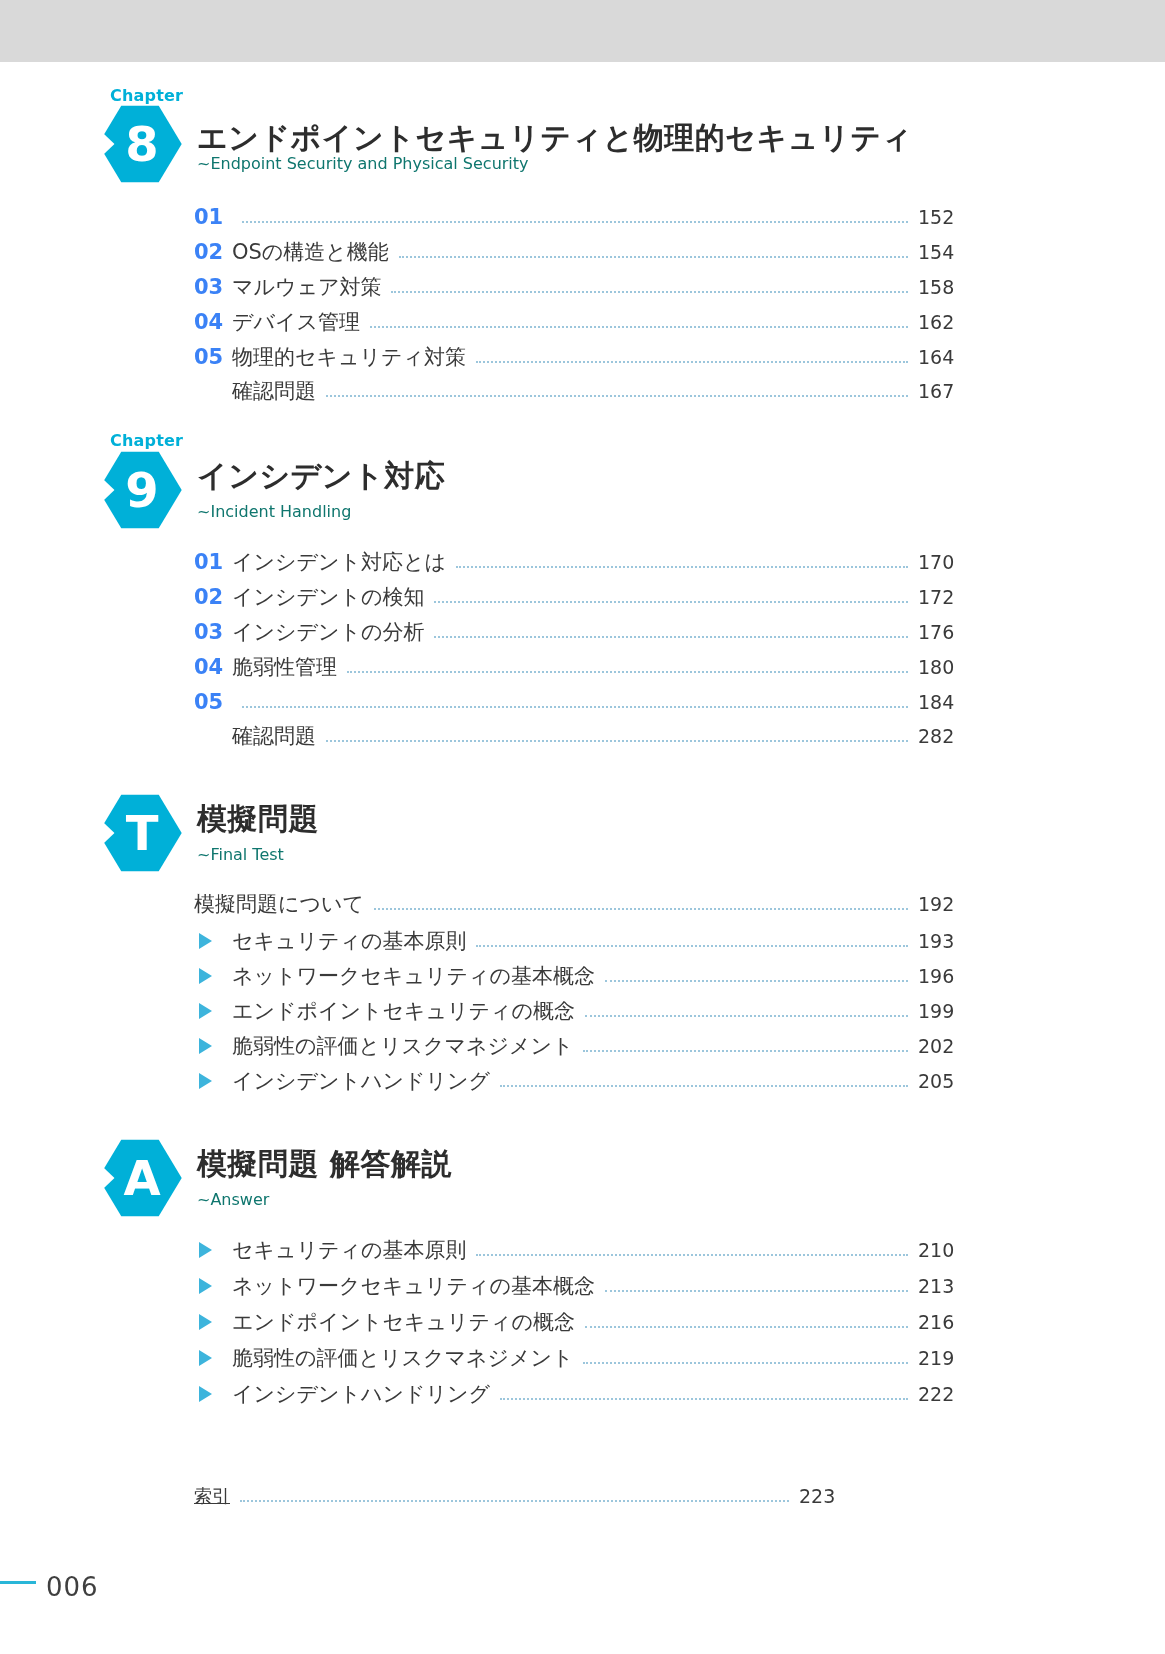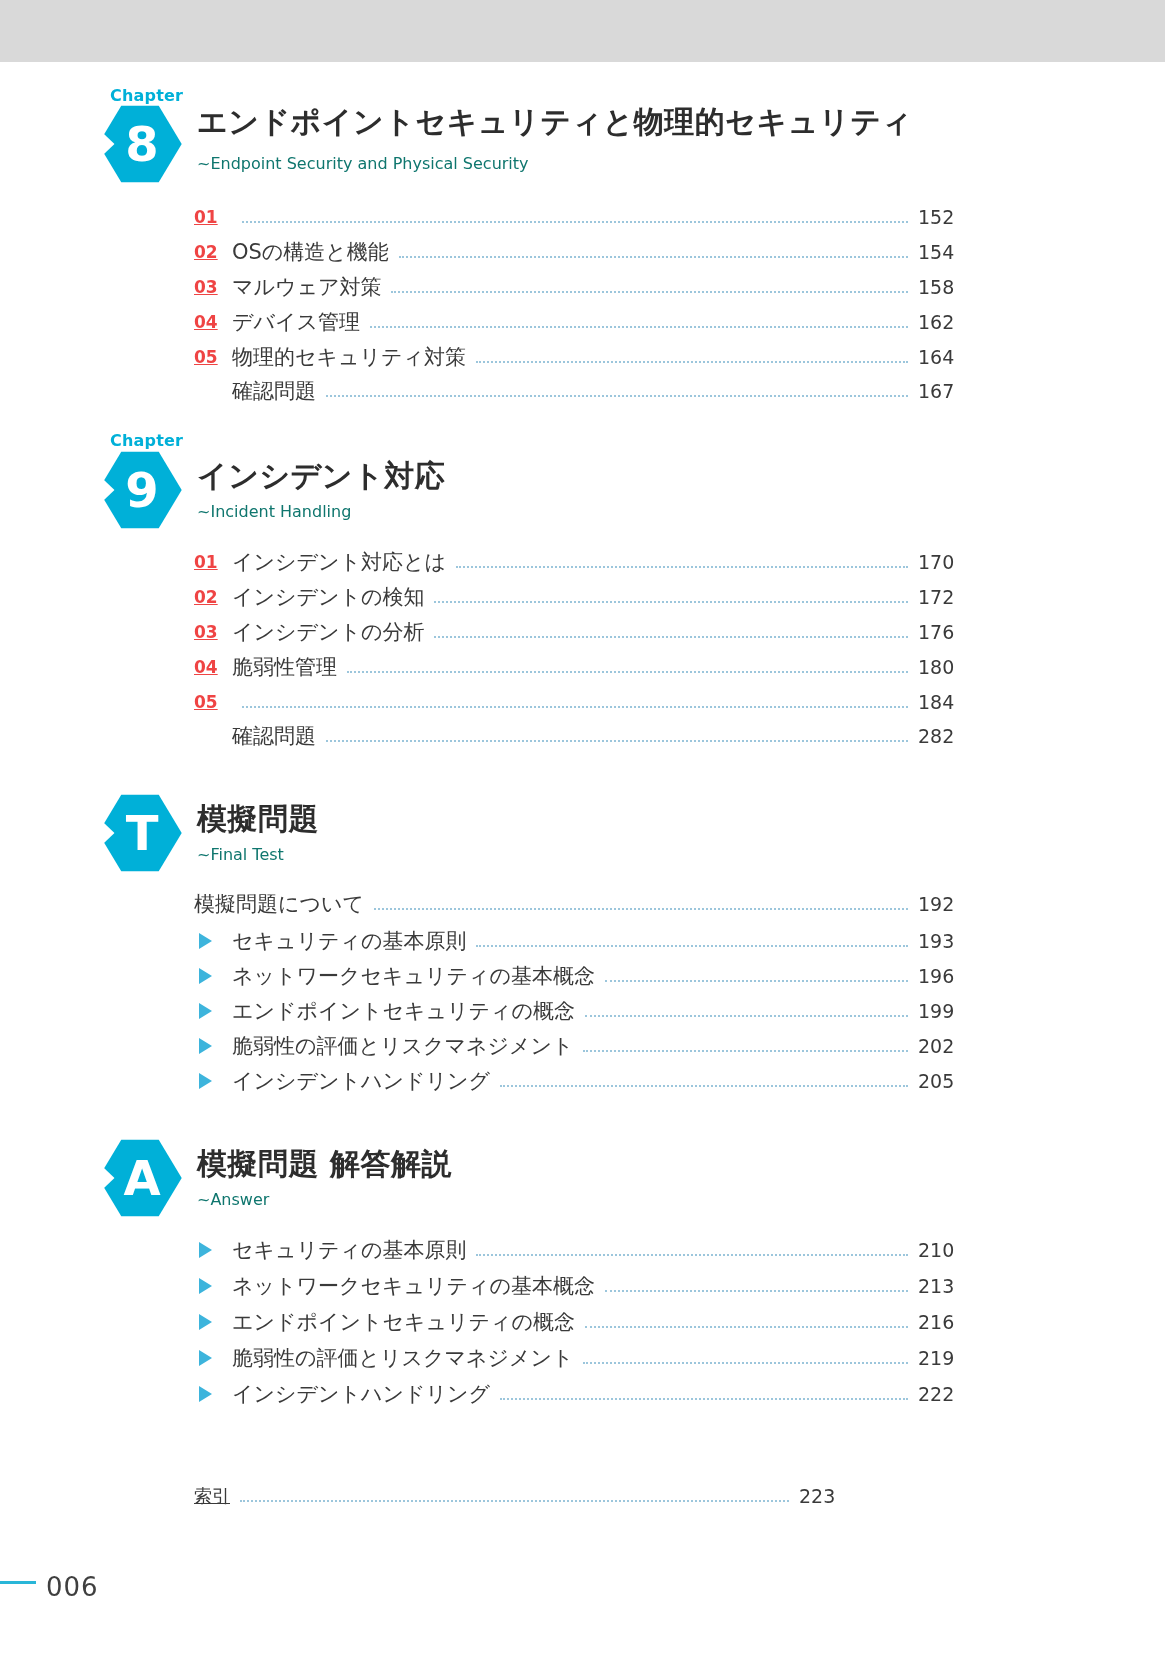--- a/index.html
+++ b/index.html
@@ -17,21 +17,21 @@
   .hex .glyph{
     position:absolute;left:0;top:0;width:100%;height:80px;line-height:80px;
     text-align:center;color:#fff;font-size:48px;font-weight:700;padding-left:4px;box-sizing:border-box;
   }
   .sec-title{position:absolute;font-size:30px;font-weight:700;color:#2d2d2d;line-height:36px;letter-spacing:.5px;white-space:nowrap;}
   .sec-sub{position:absolute;font-size:16px;color:#0f766e;line-height:24px;white-space:nowrap;}
 
   
   .rows{position:absolute;left:194px;width:764px;}
   .row{position:absolute;left:0;width:764px;height:28px;display:flex;align-items:center;}
-  .num{width:34px;margin-right:4px;font-size:17px;font-weight:700;color:#ef4444;flex:none;text-decoration:underline;}
+  .num{width:34px;margin-right:4px;font-size:21px;font-weight:700;color:#3b82f6;flex:none;}
   .spacer{width:34px;margin-right:4px;flex:none;}
   .arrowbox{width:34px;margin-right:4px;flex:none;display:flex;align-items:center;}
   .tri{width:0;height:0;border-left:13px solid #3db4dc;border-top:8px solid transparent;border-bottom:8px solid transparent;margin-left:5px;}
   .ttl{font-size:21px;color:#3a3a3a;white-space:nowrap;flex:none;}
   .leader{flex:1;height:0;border-bottom:2px dotted #9cc6dc;margin:10px 10px 0 10px;}
   .pg{font-size:19px;color:#3a3a3a;flex:none;min-width:40px;text-align:left;}
 
   .index-row{position:absolute;left:194px;top:1482px;width:645px;height:28px;display:flex;align-items:center;}
   .index-row .ttl{font-size:18px;text-decoration:underline;}
 
@@ -44,21 +44,21 @@
 <div class="top-band"></div>
 
 <div class="chapter-label" style="left:110px;top:86px">Chapter</div>
 <div class="hex" style="left:97px;top:104px">
   <svg viewBox="0 0 100 94">
     <polygon points="28,2 72,2 99,47 72,92 28,92 1,47" fill="#00b0d8"></polygon>
     <polygon points="0,28 20,47 0,66" fill="#ffffff"></polygon>
   </svg>
   <span class="glyph">8</span>
 </div>
-<div class="sec-title" style="left:197px;top:104px">エンドポイントセキュリティと物理的セキュリティ</div>
+<div class="sec-title" style="left:197px;top:120px">エンドポイントセキュリティと物理的セキュリティ</div>
 <div class="sec-sub" style="left:197px;top:152px">~Endpoint Security and Physical Security</div>
 
 <div class="rows">
   <div class="row" style="top:203px">
     <span class="num">01</span>
     <span class="leader"></span>
     <span class="pg">152</span>
   </div>
   <div class="row" style="top:238px">
     <span class="num">02</span>

